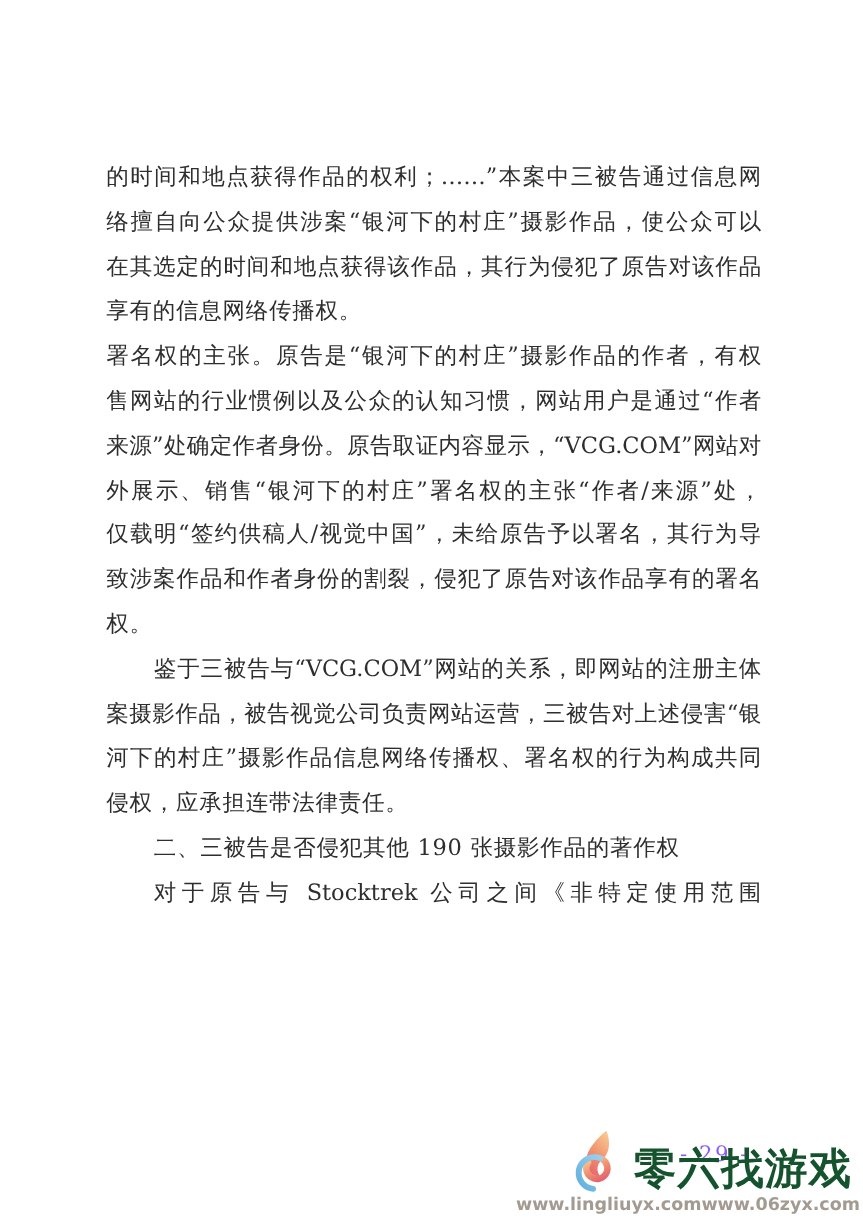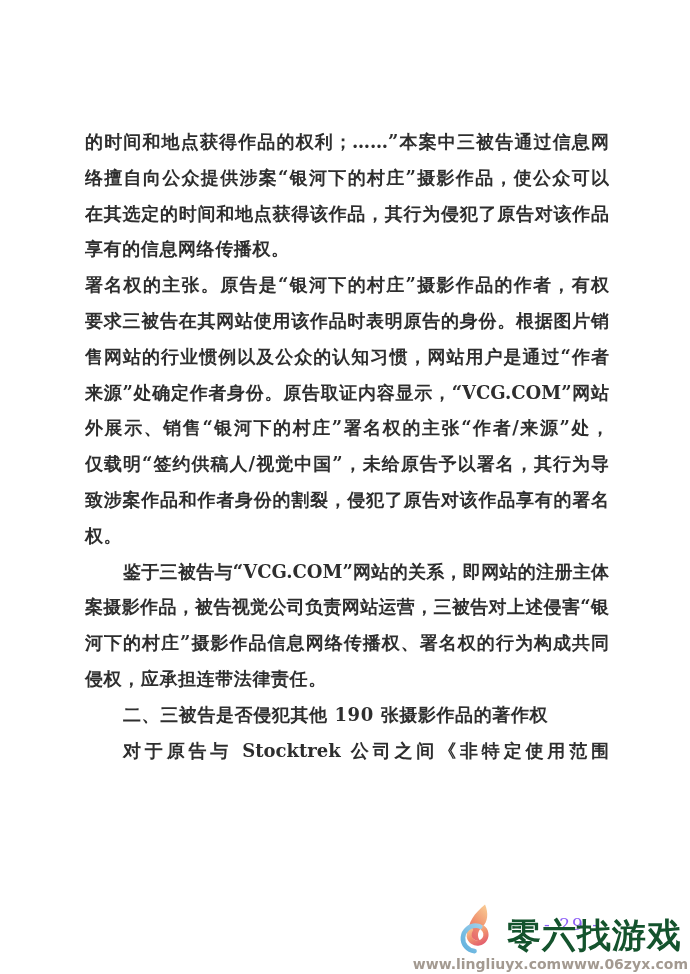--- a/index.html
+++ b/index.html
@@ -20,21 +20,20 @@
     background: #ffffff;
     overflow: hidden;
   }
   .text-block {
     position: absolute;
     left: 85px;
     top: 124px;
     width: 524px;
     color: #2e2e2e;
     font-size: 18px;
-    font-weight: bold;
   }
   .line {
     height: 35.8px;
     line-height: 35.8px;
     white-space: nowrap;
     letter-spacing: 0.6px;
     box-sizing: border-box;
   }
   .line.fill {
     white-space: normal;
@@ -99,21 +98,20 @@
 <body>
 
 <div class="page">
 
   <div class="text-block" id="text-block">
       <div class="line fill">的时间和地点获得作品的权利；……”本案中三被告通过信息网</div>
       <div class="line fill">络擅自向公众提供涉案“银河下的村庄”摄影作品，使公众可以</div>
       <div class="line fill">在其选定的时间和地点获得该作品，其行为侵犯了原告对该作品</div>
       <div class="line">享有的信息网络传播权。</div>
       <div class="line fill">署名权的主张。原告是“银河下的村庄”摄影作品的作者，有权</div>
-      <div class="line fill">要求三被告在其网站使用该作品时表明原告的身份。根据图片销</div>
       <div class="line fill">售网站的行业惯例以及公众的认知习惯，网站用户是通过“作者</div>
       <div class="line fill">来源”处确定作者身份。原告取证内容显示，“VCG.COM”网站对</div>
       <div class="line fill">外展示、销售“银河下的村庄”署名权的主张“作者/来源”处，</div>
       <div class="line fill">仅载明“签约供稿人/视觉中国”，未给原告予以署名，其行为导</div>
       <div class="line fill">致涉案作品和作者身份的割裂，侵犯了原告对该作品享有的署名</div>
       <div class="line">权。</div>
       <div class="line indent fill">鉴于三被告与“VCG.COM”网站的关系，即网站的注册主体为</div>
       <div class="line fill">案摄影作品，被告视觉公司负责网站运营，三被告对上述侵害“银</div>
       <div class="line fill">河下的村庄”摄影作品信息网络传播权、署名权的行为构成共同</div>
       <div class="line">侵权，应承担连带法律责任。</div>

